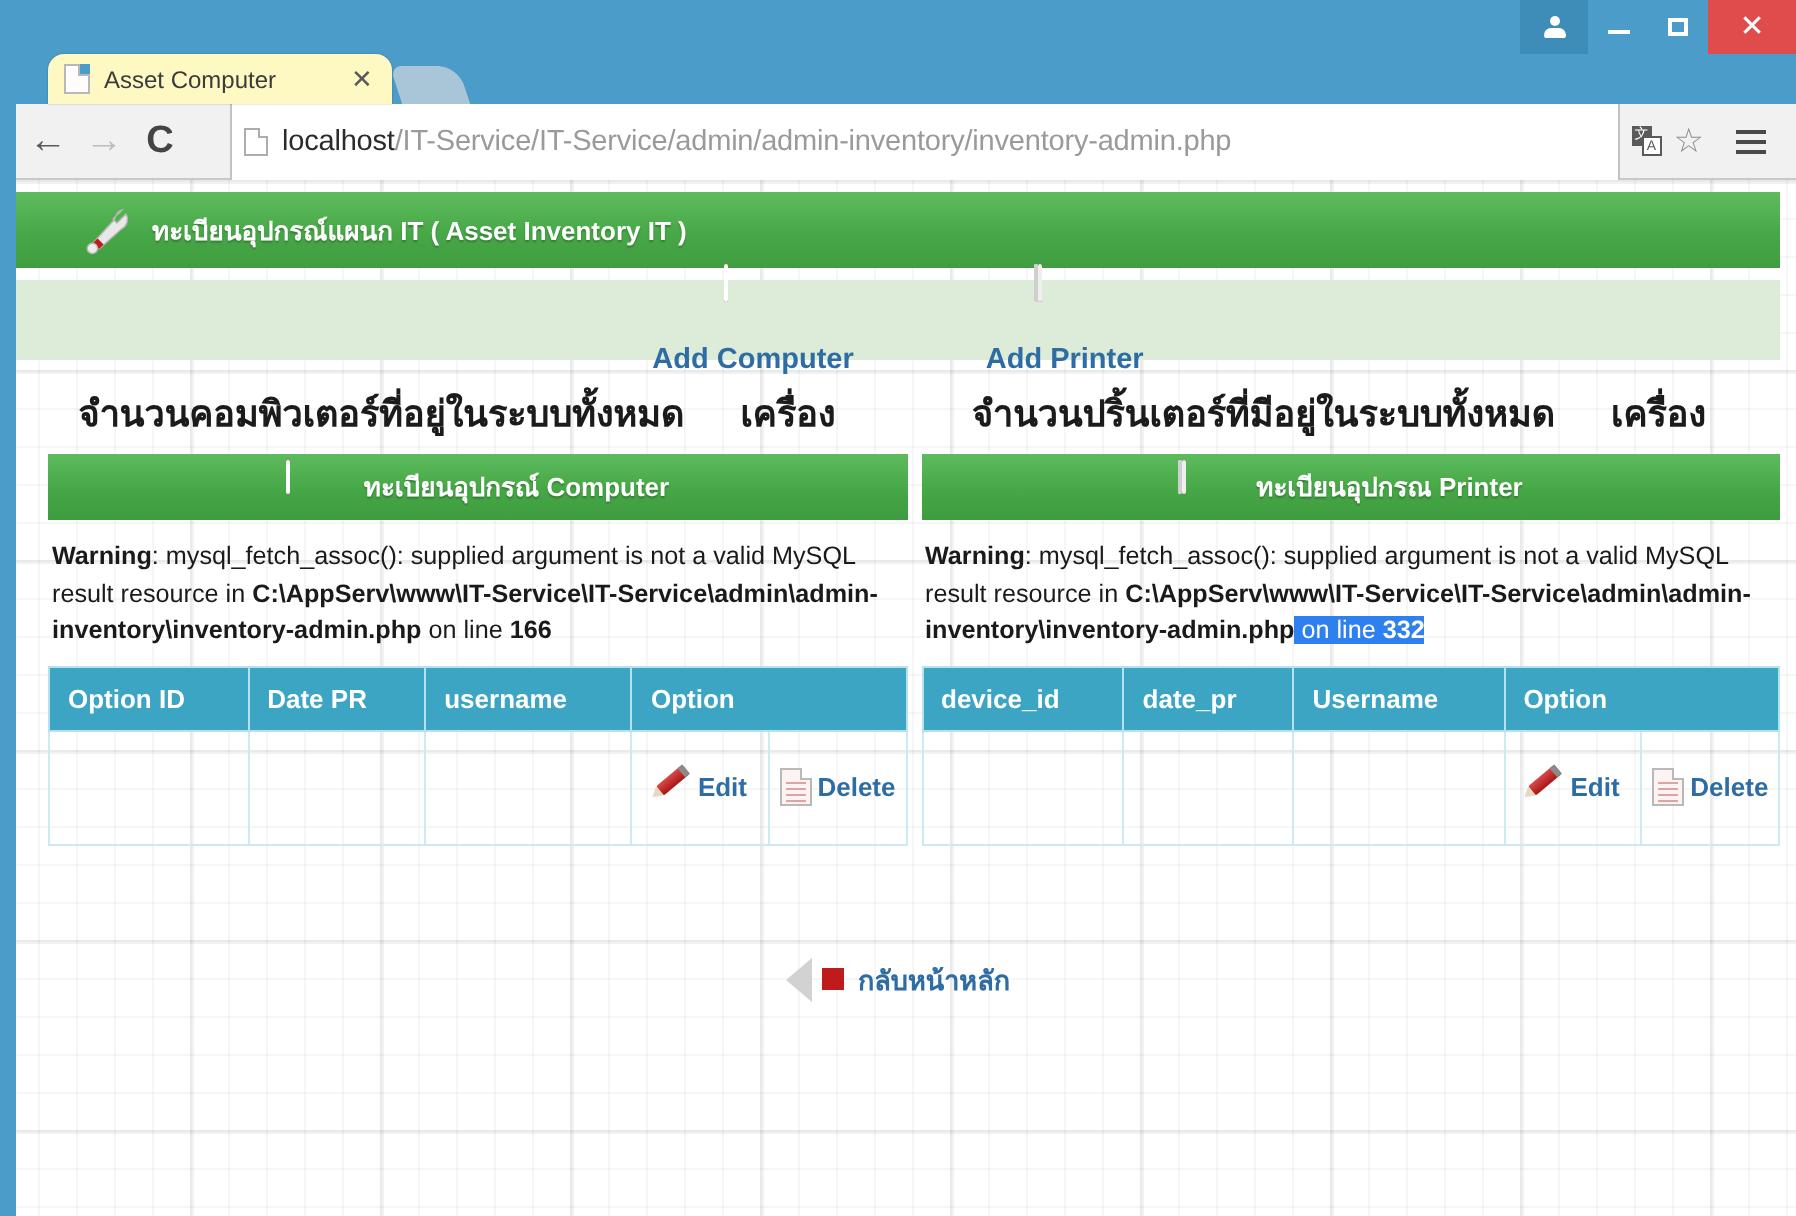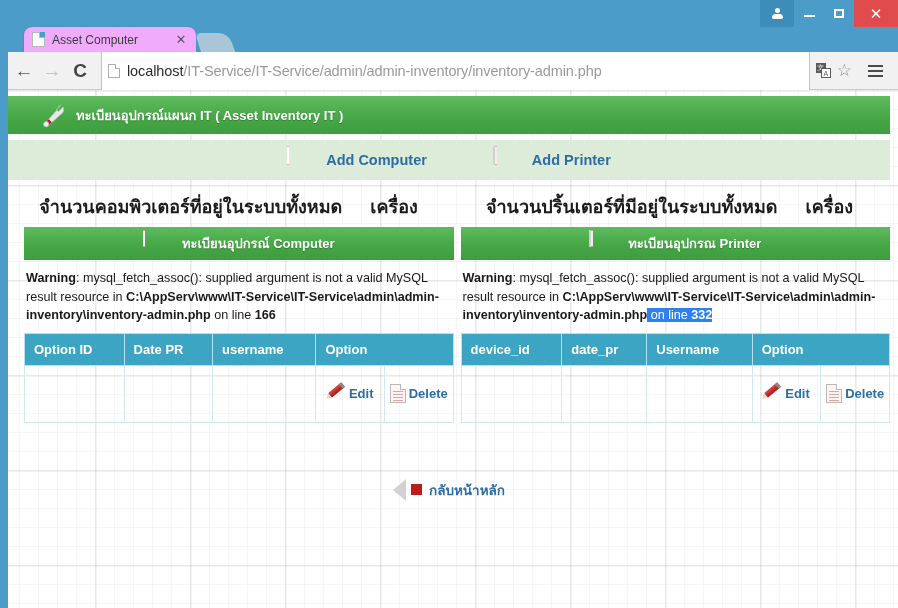--- a/index.html
+++ b/index.html
@@ -29,21 +29,21 @@
       width:5px; height:5px; border-radius:50%; background:#fff; }
   .user-glyph::after { content:""; position:absolute; left:0; top:6px;
       width:11px; height:5px; border-radius:5px 5px 2px 2px; background:#fff; }
   .min-glyph { width: 11px; height: 2px; background: #fff; margin-top:5px;}
   .max-glyph { width: 10px; height: 9px; border: 2px solid #fff; }
 
   
   .tabstrip { height: 25px; flex: 0 0 25px; position: relative;
               background: #4b9cc9; padding-left: 24px; display: flex;
               align-items: flex-end; }
-  .tab { width: 172px; height: 25px; background: #f0abfc;
+  .tab { width: 172px; height: 25px; background: #fef9c3;
          border-radius: 8px 8px 0 0; display: flex; align-items: center;
          padding: 0 8px; position: relative; box-shadow: 0 0 1px rgba(0,0,0,.3); }
   .tab-favicon { width: 13px; height: 15px; background: #fdfdfd;
                  border: 1px solid #b8b8b8; position: relative; flex: 0 0 13px; }
   .tab-favicon::after { content:""; position:absolute; right:-1px; top:-1px;
       width:5px; height:5px; background:#4b9cc9;
       border-left:1px solid #b8b8b8; border-bottom:1px solid #b8b8b8; }
   .tab-title { flex: 1; font-size: 12px; color: #3b3b3b; margin-left: 7px;
                white-space: nowrap; overflow: hidden; }
   .tab-close { font-size: 13px; color: #5a5a5a; line-height: 1;
@@ -53,21 +53,21 @@
                  transform: skewX(18deg); }
 
   
   .toolbar { height: 38px; flex: 0 0 38px; background: #f1f1f1;
              display: flex; align-items: center; padding: 0 10px;
              border-bottom: 1px solid #c9c9c9; }
   .nav-btn { width: 28px; height: 28px; display: flex; align-items: center;
              justify-content: center; font-size: 19px; color: #5a5a5a; }
   .nav-btn.disabled { color: #bdbdbd; }
   .nav-btn.reload { font-size: 19px; font-weight: bold; color: #444; }
-  .omnibox { flex: 1; height: 42px; margin-left: 7px; background: #fff;
+  .omnibox { flex: 1; height: 42px; margin-left: 21px; background: #fff;
              border: 1px solid #c2c2c2; border-radius: 2px; display: flex;
              align-items: center; padding: 0 6px; }
   .omni-icon { width: 12px; height: 14px; border: 1px solid #adadad;
                background: #fff; position: relative; flex: 0 0 12px; }
   .omni-icon::after { content:""; position:absolute; right:-1px; top:-1px;
       width:4px; height:4px; background:#fff;
       border-left:1px solid #adadad; border-bottom:1px solid #adadad; }
   .omni-url { font-size: 14.5px; color: #9a9a9a; margin-left: 7px;
               white-space: nowrap; letter-spacing: -0.1px; }
   .omni-url b { color: #2b2b2b; font-weight: normal; }
@@ -102,21 +102,21 @@
   .app-header { height: 38px; margin: 6px 8px 0 8px;
       background: linear-gradient(to bottom, #5ebc5e 0%, #47a847 55%, #3f9d3f 100%);
       display: flex; align-items: center; padding-left: 34px;
       color: #ffffff; font-weight: bold; font-size: 13px; position: relative; }
   .wrench { position: absolute; left: 34px; top: 6px; width: 26px; height: 26px; }
   .app-title { margin-left: 34px; text-shadow: 0 1px 1px rgba(0,0,0,.25); }
 
   
   .add-row { margin: 6px 8px 0 8px; height: 40px; background: #dcecd9;
              display: flex; align-items: center; justify-content: center; gap: 66px; }
-  .add-item { display: flex; align-items: center; gap: 9px; cursor: pointer; }
+  .add-item { display: flex; align-items: center; gap: 9px; cursor: pointer; flex-direction: column; }
   .add-item .label { color: #2e6da4; font-weight: bold; font-size: 14.5px; }
 
   
   .mon { width: 30px; height: 26px; position: relative; flex: 0 0 30px; }
   .mon .screen { width: 30px; height: 19px; background: #c01b1b;
                  border: 1px solid #fff; border-radius: 2px; }
   .mon .neck { width: 4px; height: 4px; background: #d7d7d7; margin: 0 auto; }
   .mon .base { width: 16px; height: 3px; background: #d7d7d7;
                border-radius: 2px; margin: 0 auto; }
   

